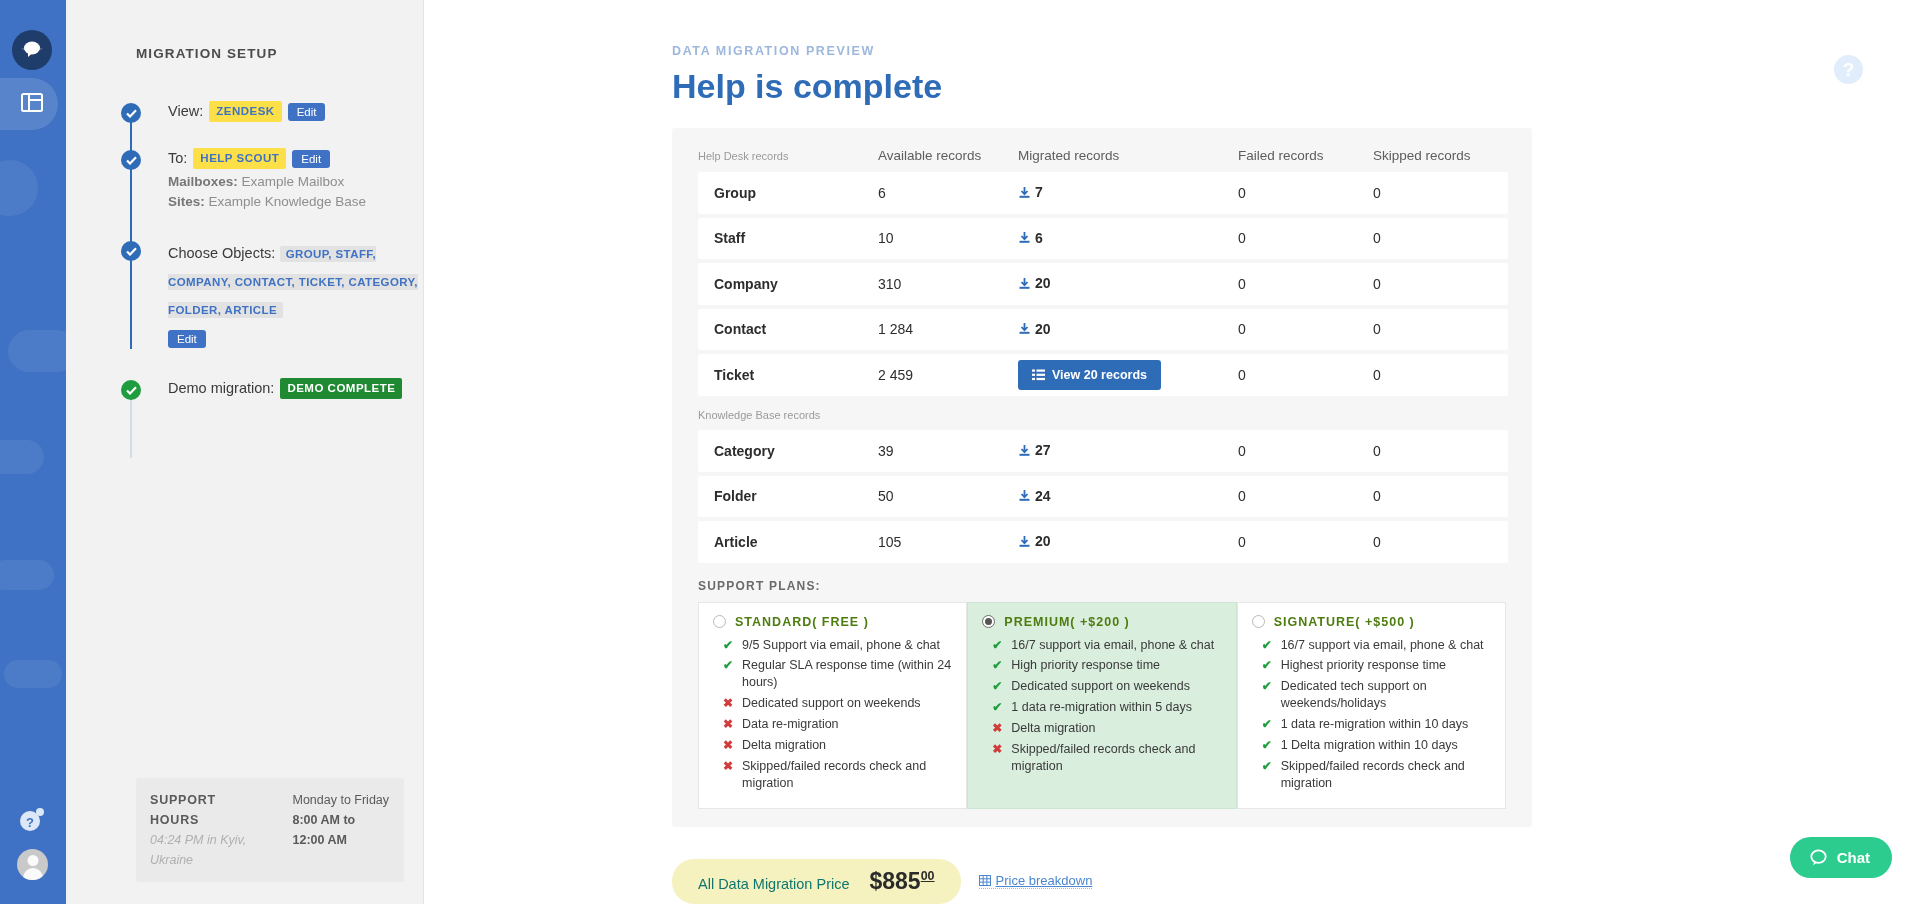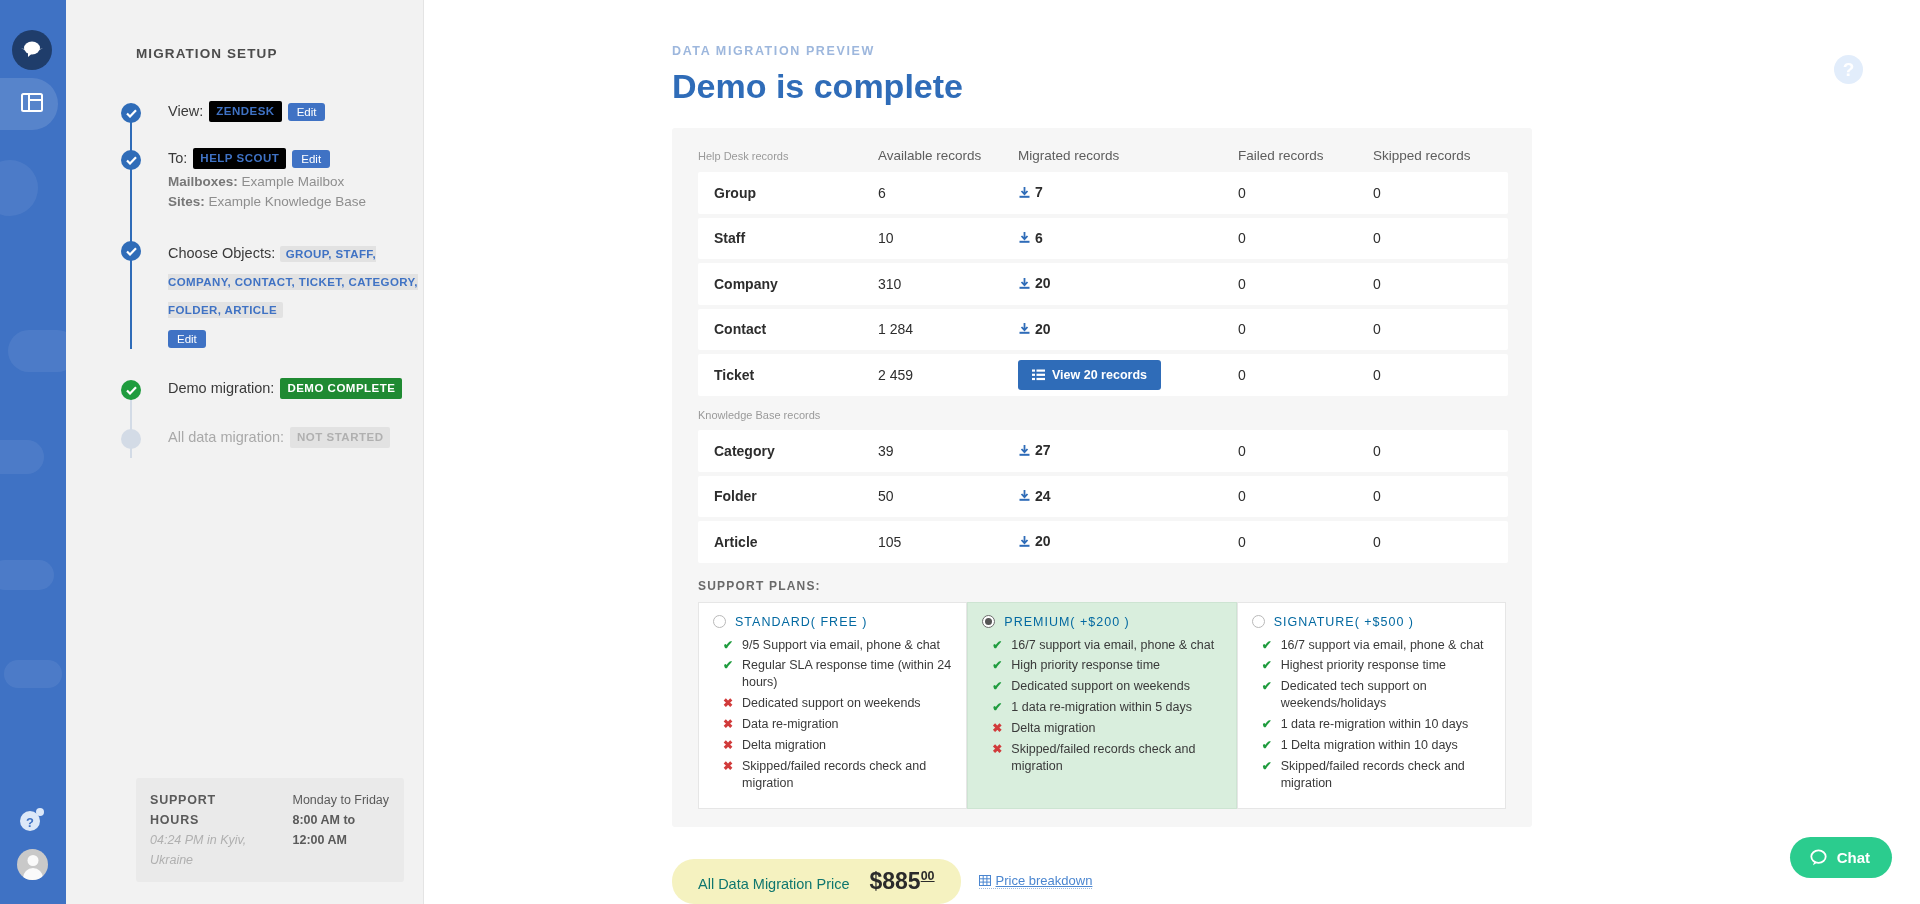--- a/index.html
+++ b/index.html
@@ -79,21 +79,21 @@
     background: #2f6cb8; z-index: 1;
   }
   .step-line.fade { background: #d3dbe6; }
   .step-row { display: flex; align-items: center; flex-wrap: wrap; gap: 6px; line-height: 1.45; }
   .step-label { font-size: 14.5px; color: #3a3a3a; }
   .step-label.muted { color: #a9a9a9; }
   .chip {
     display: inline-block; padding: 2px 7px; border-radius: 2px;
     font-size: 11.5px; font-weight: bold; letter-spacing: 0.5px;
   }
-  .chip.grey-blue { background: #000000; color: #3f72c4; }
+  .chip.grey-blue { background: #fde047; color: #3f72c4; }
   .chip.grey-grey { background: #e2e2e2; color: #b0b0b0; }
   .chip.green { background: #1f8a32; color: #ffffff; }
   .chip-objects {
     background: #e2e2e2; color: #3f72c4; font-size: 11.5px;
     font-weight: bold; letter-spacing: 0.4px; padding: 2px 6px;
     line-height: 1.55; display: inline; border-radius: 2px;
   }
   .edit-btn {
     display: inline-block; background: #3f72c4; color: #fff;
     font-size: 11.5px; font-weight: normal; padding: 3px 9px;
@@ -180,21 +180,21 @@
   .radio {
     width: 13px; height: 13px; border-radius: 50%;
     border: 1px solid #b9b9b9; background: #fff; flex: 0 0 13px; position: relative;
   }
   .radio.on { border-color: #6b6b6b; }
   .radio.on::after {
     content: ""; position: absolute; left: 2px; top: 2px;
     width: 7px; height: 7px; border-radius: 50%; background: #555;
   }
   .plan-name {
-    font-size: 12.5px; font-weight: normal; letter-spacing: 1px; color: #0369a1;
+    font-size: 12.5px; font-weight: bold; letter-spacing: 1px; color: #4d7c0f;
   }
   .feat { display: flex; gap: 8px; font-size: 12.5px; color: #3a3a3a; line-height: 1.35; margin: 4px 0 0 10px; }
   .feat .mark { flex: 0 0 11px; font-weight: bold; font-size: 12px; line-height: 1.35; }
   .feat .yes { color: #1f9c3e; }
   .feat .no { color: #d13b3b; }
 
   
   .price-row { display: flex; align-items: center; gap: 18px; margin-top: 32px; }
   .price-pill {
     background: #f5f2c0; border-radius: 22px; padding: 9px 26px;
@@ -317,47 +317,40 @@
           <svg width="11" height="9" viewBox="0 0 11 9">
               <polyline points="1,4.5 4,7.5 10,1.3" fill="none" stroke="#fff" stroke-width="2.2"></polyline>
             </svg>
         </div>
         <div class="step-row">
           <span class="step-label">Demo migration:</span>
           <span class="chip green">DEMO COMPLETE</span>
         </div>
       </div>
 
-      <div class="step">
-        <div class="step-bullet grey"></div>
-        <div class="step-row">
-          <span class="step-label muted">All data migration:</span>
-          <span class="chip grey-grey">NOT STARTED</span>
-        </div>
-      </div>
     </div>
 
     <div class="support-hours">
       <div class="sh-col">
         <div class="sh-title">SUPPORT HOURS</div>
         <div class="sh-sub">04:24 PM in Kyiv, Ukraine</div>
       </div>
       <div class="sh-col" style="text-align:left;">
         <div class="sh-r1">Monday to Friday</div>
         <div class="sh-r2">8:00 AM to 12:00 AM</div>
       </div>
     </div>
   </div>
 
   <div class="main">
     <div class="help-circle">?</div>
 
     <div class="content">
       <div class="eyebrow">DATA MIGRATION PREVIEW</div>
-      <div class="page-title">Demo is complete</div>
+      <div class="page-title">Help is complete</div>
 
       <div class="card">
         <table class="rec">
           <colgroup>
             <col class="col-a">
               <col class="col-b">
               <col class="col-c">
               <col class="col-d">
               <col class="col-e">
           </colgroup>

